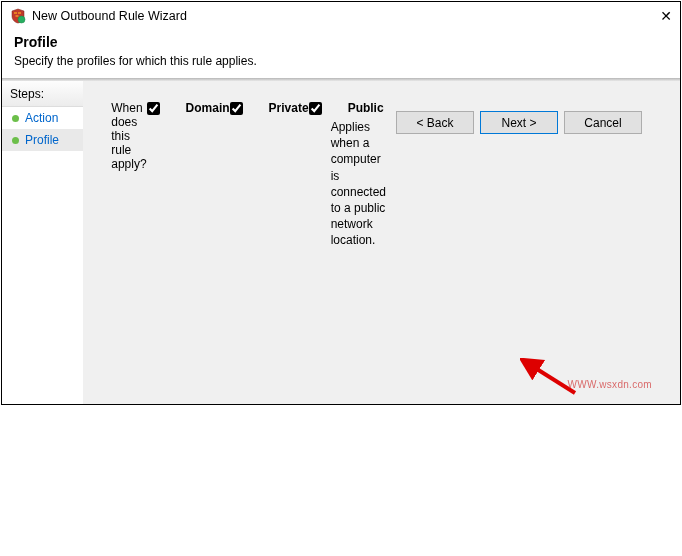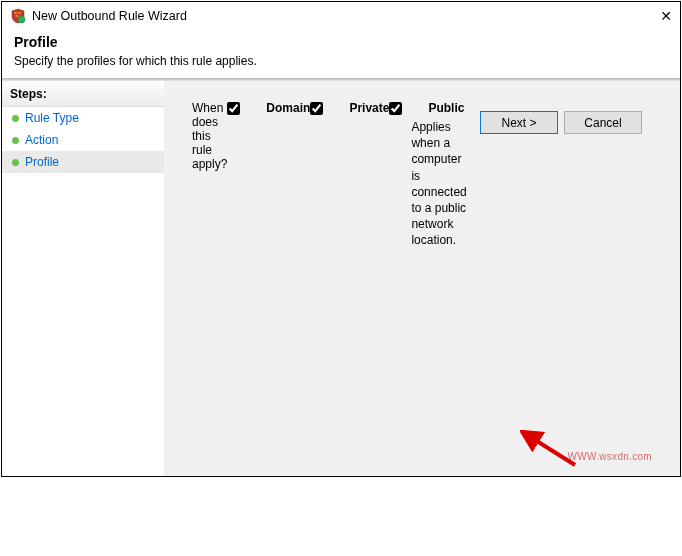--- a/index.html
+++ b/index.html
@@ -7,21 +7,21 @@
       font-family: "Segoe UI", Tahoma, sans-serif;
       font-size: 12px;
       background: #fff;
       width: 682px;
       height: 556px;
       overflow: hidden;
     }
     .window {
       border: 1px solid #000;
       width: 680px;
-      height: 476px;
+      height: 404px;
       margin: 1px;
       display: flex;
       flex-direction: column;
       background: #fff;
     }
     .titlebar {
       display: flex;
       align-items: center;
       padding: 6px 8px;
       background: #fff;
@@ -67,21 +67,21 @@
       flex: 1;
       min-height: 0;
     }
     .sidebar {
       width: 162px;
       background: #fff;
       border-right: none;
     }
     .sidebar-header {
       padding: 6px 8px 5px 8px;
-      font-weight: bold;
+      font-weight: normal;
       font-size: 12px;
       background: linear-gradient(to bottom,#fdfdfd,#ececec);
       border-bottom: 1px solid #ddd;
     }
     .step {
       display: flex;
       align-items: center;
       gap: 6px;
       padding: 4px 8px 4px 10px;
       font-size: 12px;
@@ -197,24 +197,20 @@
   </div>
 
   <div class="divider"></div>
 
   <div class="body">
 
     <div class="sidebar">
       <div class="sidebar-header">Steps:</div>
       <div class="step">
         <span class="bullet"></span>
-        <span>Rule Type</span>
-      </div>
-      <div class="step">
-        <span class="bullet"></span>
         <span>Action</span>
       </div>
       <div class="step active">
         <span class="bullet"></span>
         <span>Profile</span>
       </div>
     </div>
 
     <div class="content">
       <div class="question">When does this rule apply?</div>
@@ -237,20 +233,21 @@
         <div class="row">
           <input type="checkbox" checked="" style="">
           <label>Public</label>
         </div>
         <div class="desc">Applies when a computer is connected to a public network location.</div>
       </div>
 
       <div style="flex:1"></div>
 
       <div class="footer">
+        <button class="btn">&lt; Back</button>
         <button class="btn default">Next &gt;</button>
         <button class="btn">Cancel</button>
       </div>
 
       <svg class="arrow-overlay" width="60" height="40">
         <defs>
           <marker id="ah" markerWidth="8" markerHeight="8" refX="2" refY="3" orient="auto">
             <polygon points="0,0 6,3 0,6" fill="#d00"></polygon>
           </marker>
         </defs>

